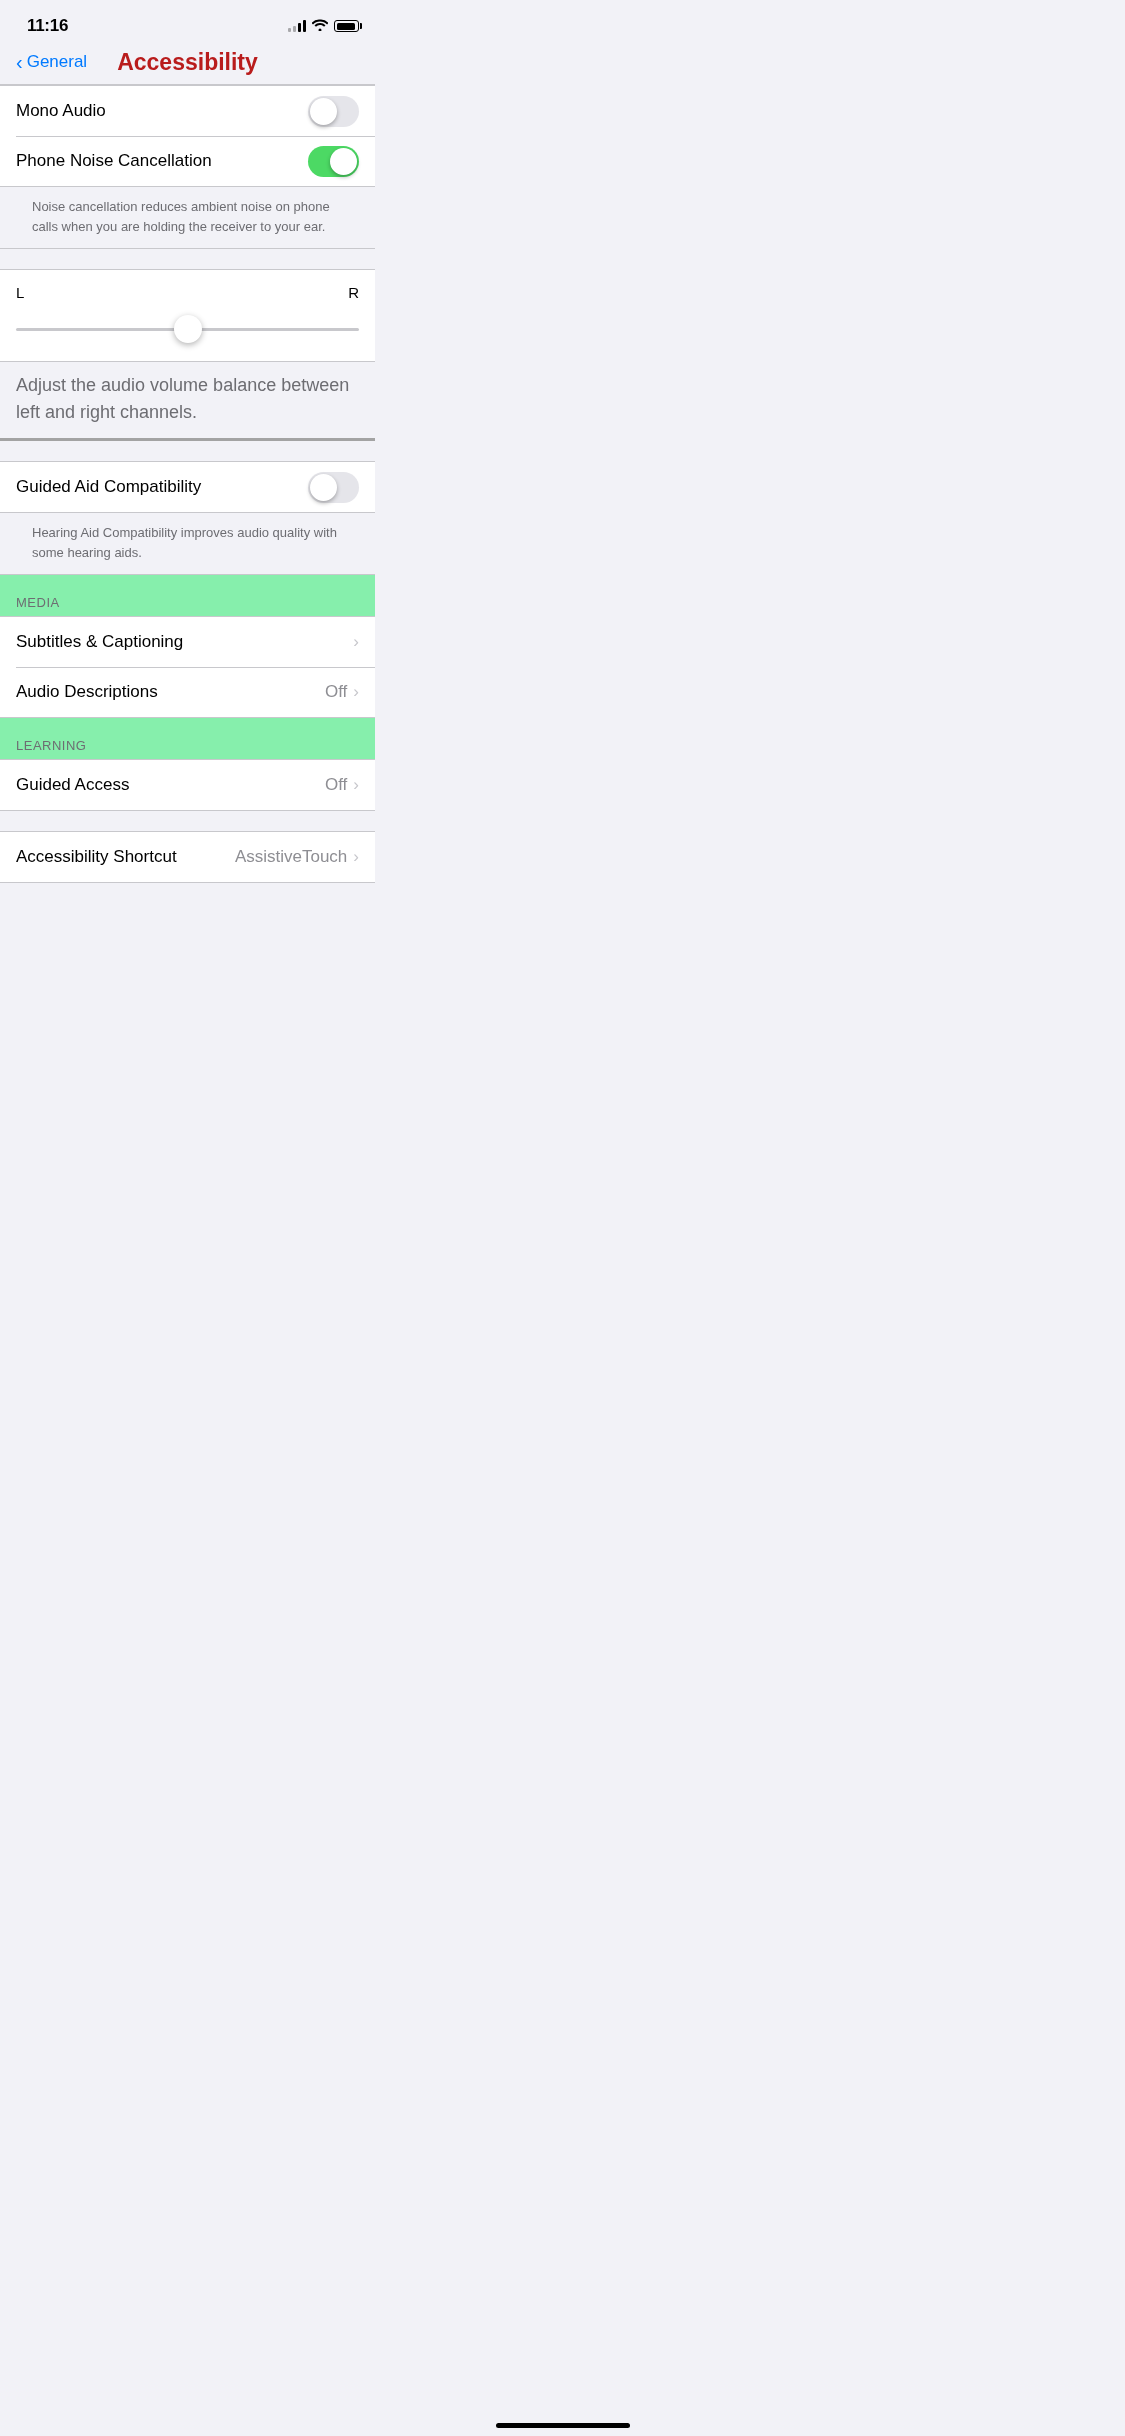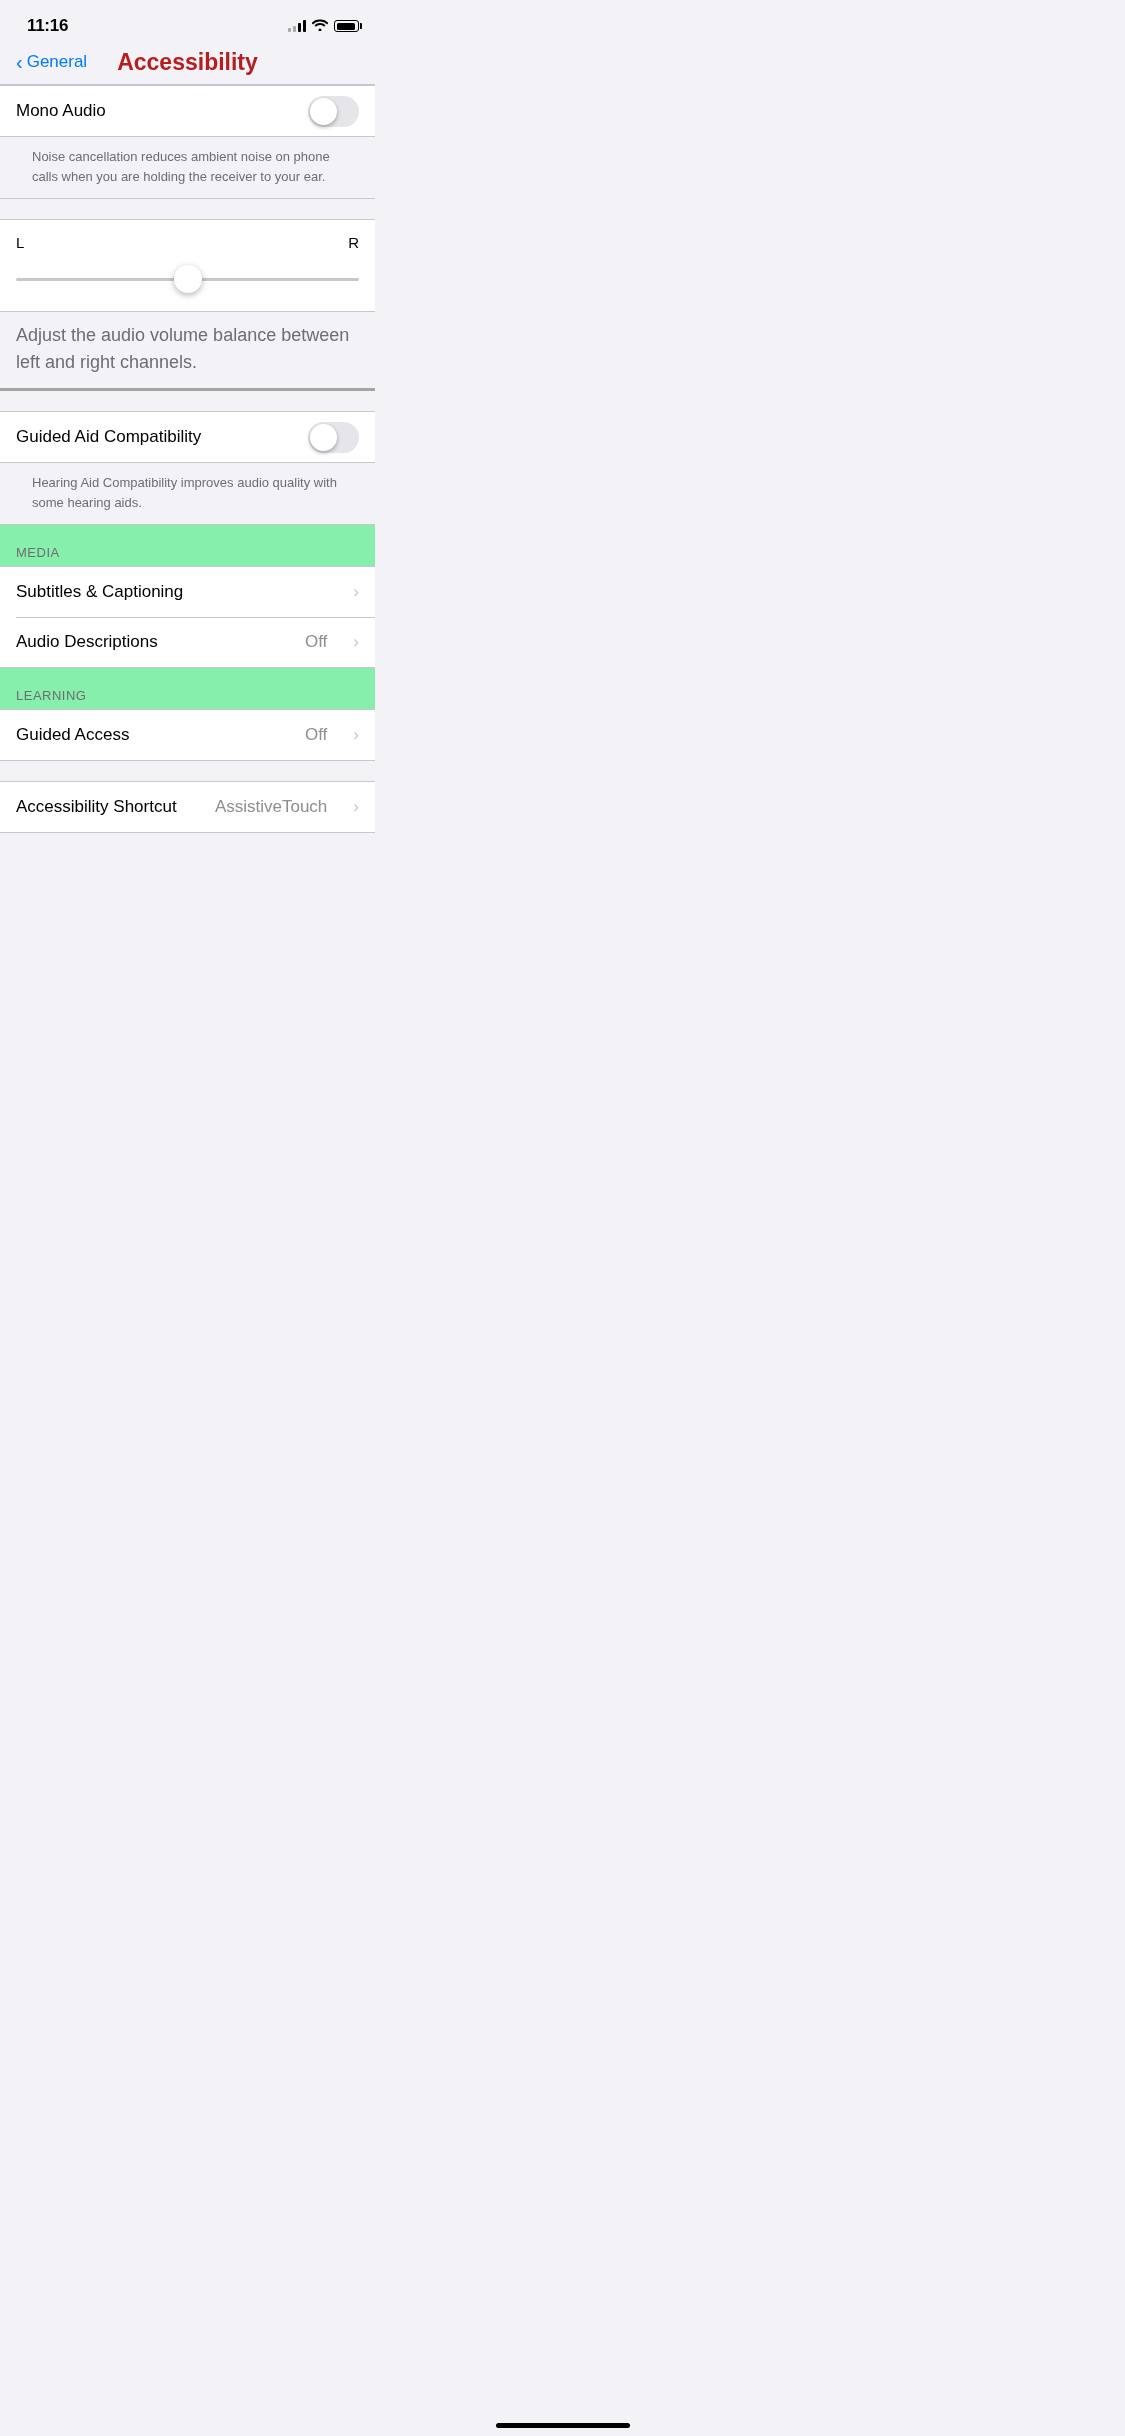--- a/index.html
+++ b/index.html
@@ -132,21 +132,20 @@
     }
 
     .cell {
       display: flex;
       align-items: center;
       justify-content: space-between;
       padding: 0 16px;
       min-height: 50px;
       background: #fff;
       position: relative;
-      gap: 20px;
     }
 
     .cell + .cell::before {
       content: '';
       position: absolute;
       top: 0;
       left: 16px;
       right: 0;
       height: 1px;
       background: #c8c8cc;
@@ -311,20 +310,26 @@
 </div>
 
 <div class="spacer" style="height:0; border-top: none;"></div>
 <div class="cell-group">
   <div class="cell">
     <span class="cell-label">Mono Audio</span>
     <div class="toggle off">
       <div class="toggle-thumb"></div>
     </div>
   </div>
+  <div class="cell">
+    <span class="cell-label">Phone Noise Cancellation</span>
+    <div class="toggle on">
+      <div class="toggle-thumb"></div>
+    </div>
+  </div>
 </div>
 <div class="description-cell">Noise cancellation reduces ambient noise on phone calls when you are holding the receiver to your ear.</div>
 
 <div class="spacer" style="height: 20px; background: #f2f2f7;"></div>
 <div class="slider-section">
   <div class="slider-labels">
     <span>L</span>
     <span>R</span>
   </div>
   <div class="slider-track-container">

